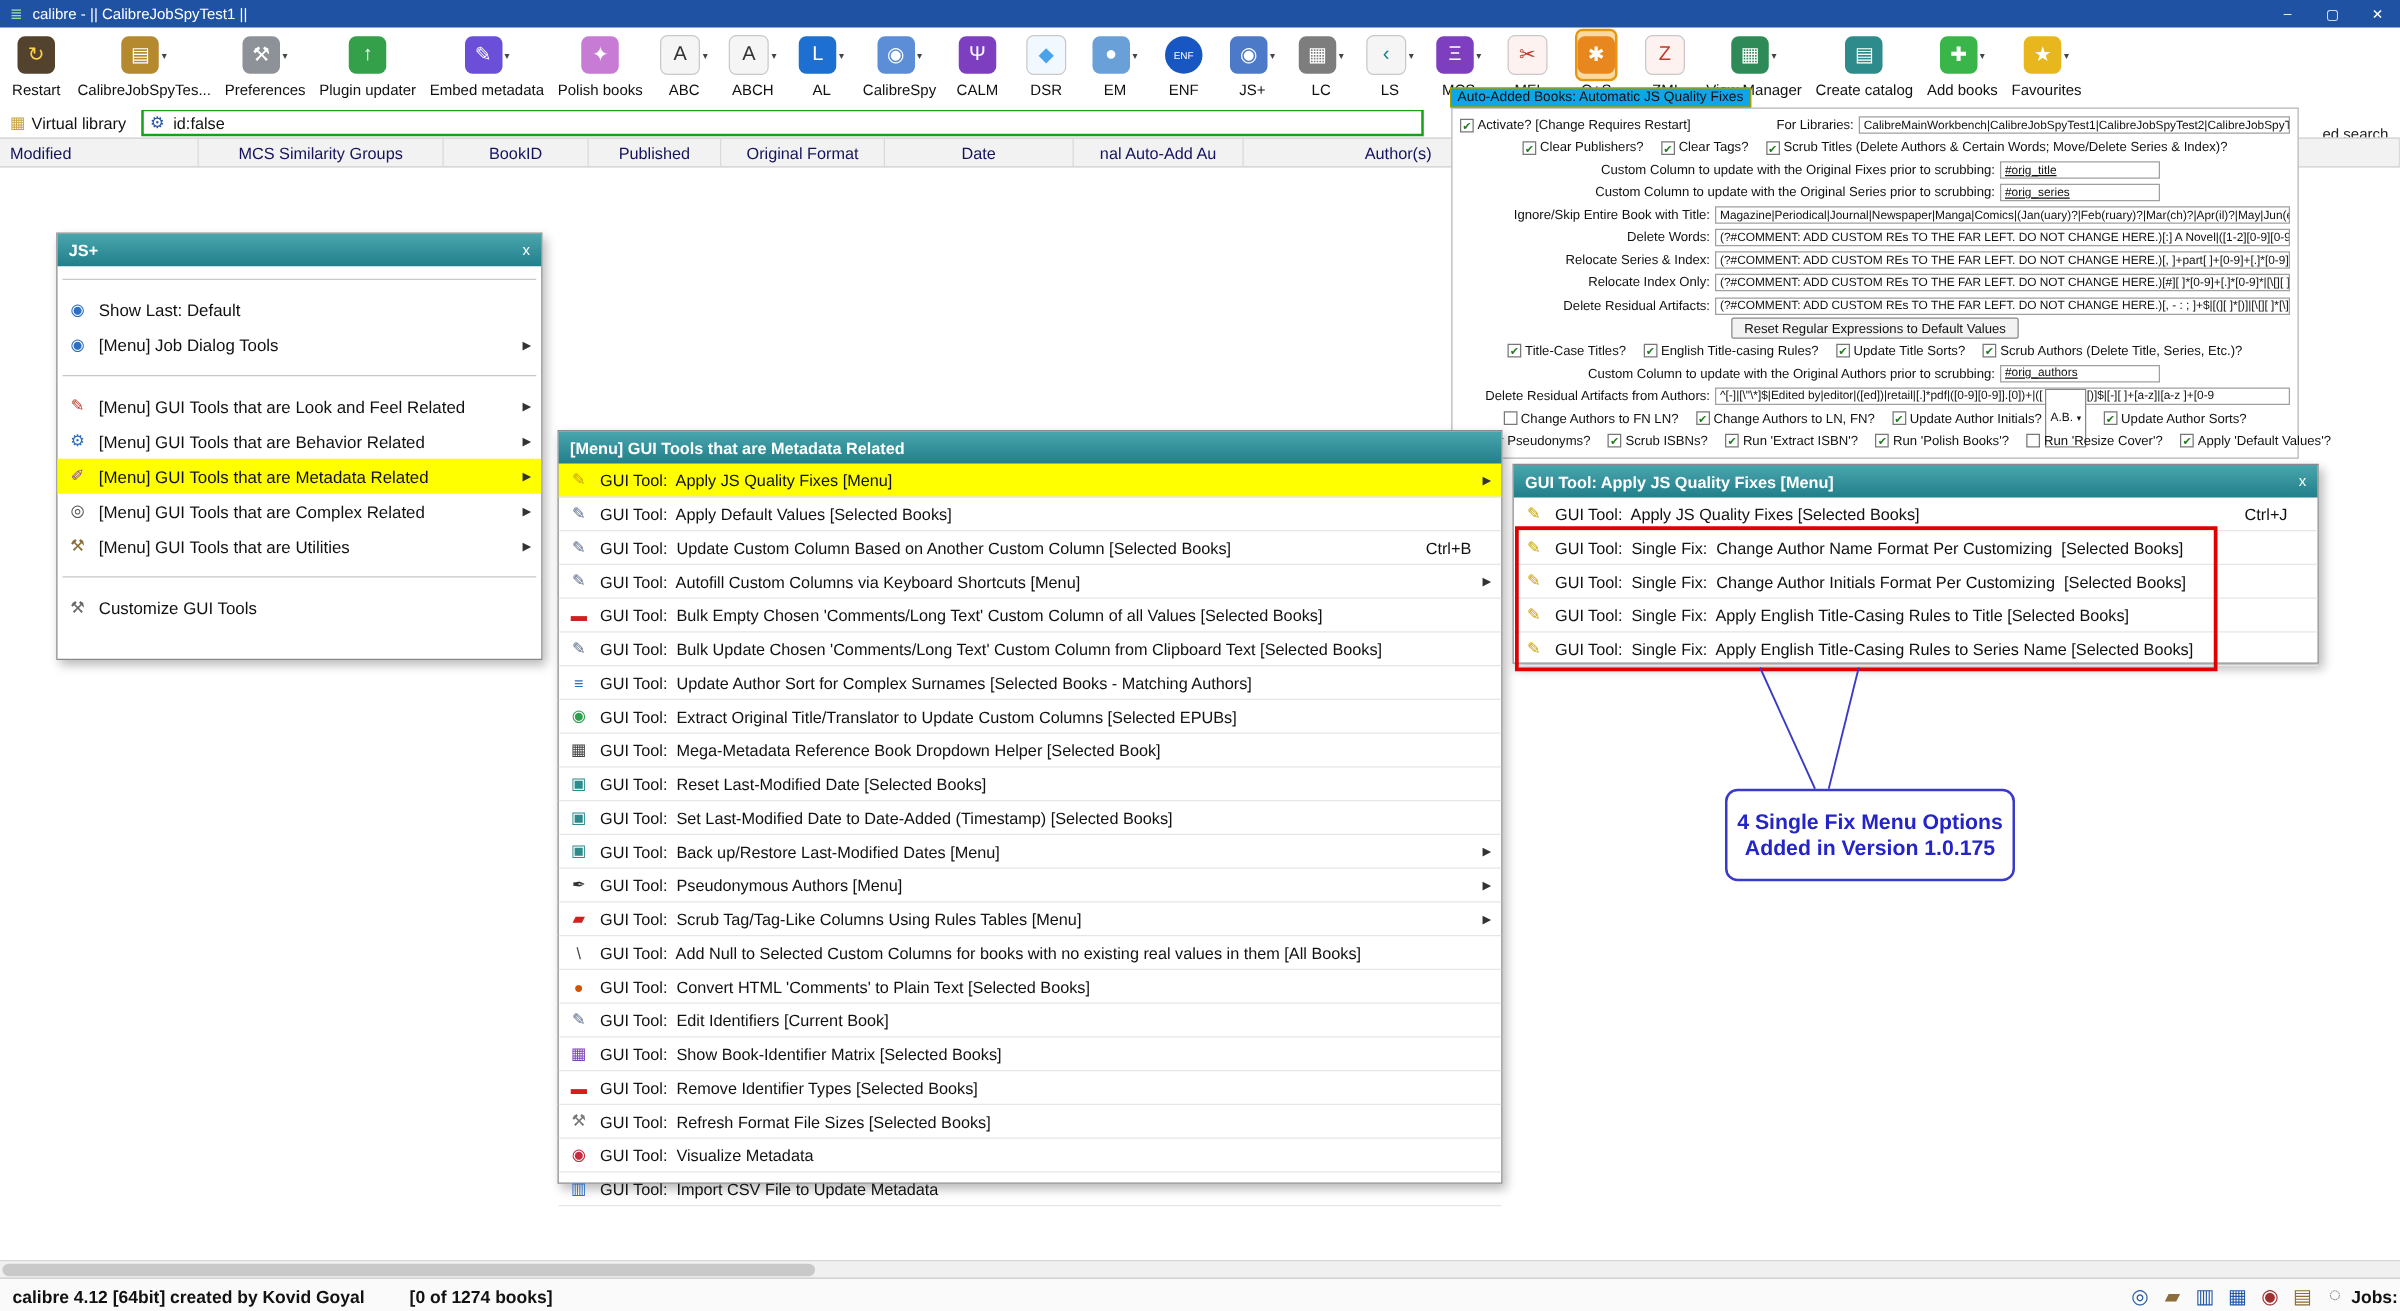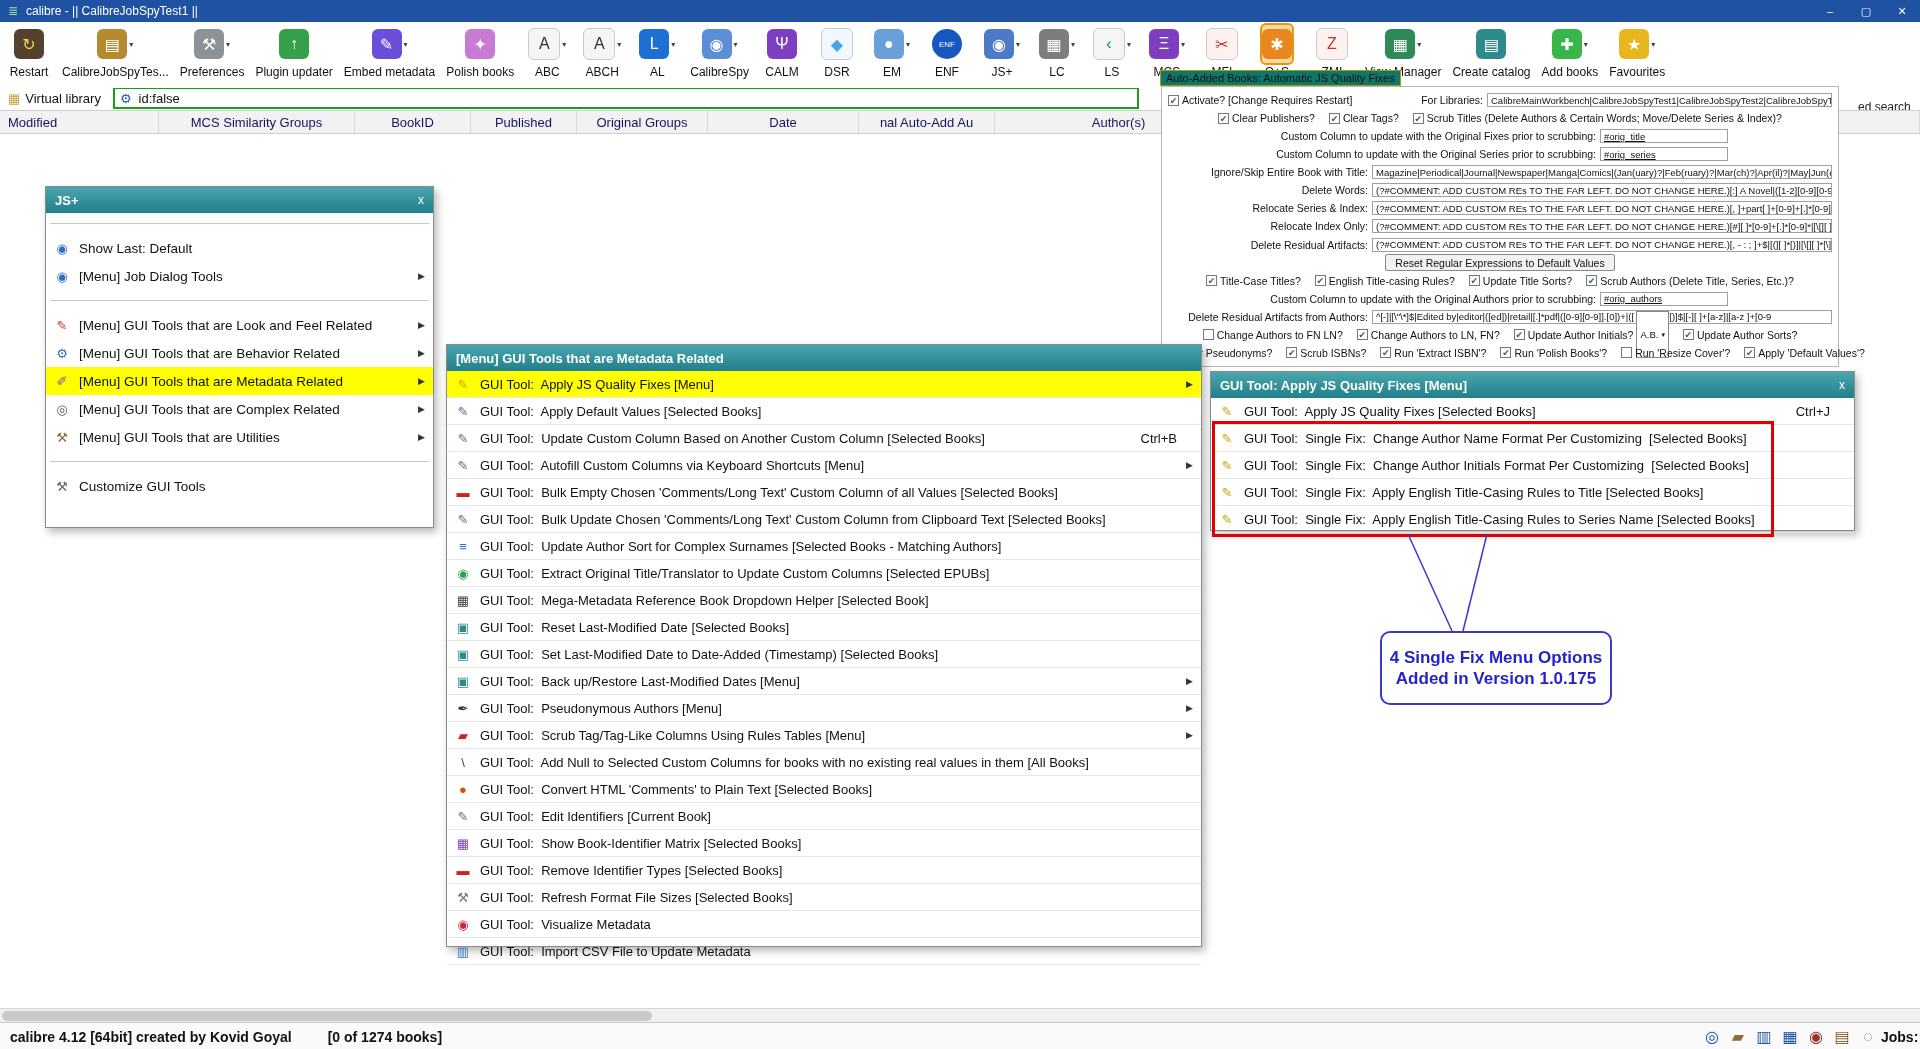--- a/index.html
+++ b/index.html
@@ -59,21 +59,21 @@
   .mi-label{margin-left:7px;}
   .mi-short{margin-left:auto;padding-right:16px;}
   .mi-arrow{font-size:9px;color:#333;margin-left:8px;}
   .mi-arrow.pushed{margin-left:auto;}
   .menu-item.hl{background:#ffff00;}
   .menu-sep{height:1px;background:#c8c8c8;margin:10px 4px;}
   #js-menu{left:45px;top:186px;width:387px;height:340px;z-index:6;}
   #metadata-menu{left:446px;top:344px;width:754px;height:601px;z-index:7;}
   #fixes-menu{left:1210px;top:371px;width:643px;height:158px;z-index:8;}
   
-  #tooltip{left:1160px;top:70px;background:#0f766e;border:1px solid #a5a000;font-size:11px;
+  #tooltip{left:1160px;top:70px;background:#0ea5e9;border:1px solid #a5a000;font-size:11px;
            padding:1px 5px;z-index:11;white-space:nowrap;}
   #settings{left:1161px;top:86px;width:678px;height:281px;background:#fff;border:1px solid #b5b5b5;
             font-size:10.5px;padding:5px 6px;display:flex;flex-direction:column;
             justify-content:space-between;z-index:5;box-sizing:border-box;}
   .srow{display:flex;align-items:center;gap:4px;height:16px;}
   .srow.center{justify-content:center;gap:14px;}
   .cb{width:11px;height:11px;border:1px solid #777;font-size:9px;line-height:11px;text-align:center;
       color:#1e7a1e;background:#fff;display:inline-block;flex:none;box-sizing:border-box;}
   .cb-pair{display:inline-flex;align-items:center;gap:3px;white-space:nowrap;}
   .sinput{border:1px solid #a0a0a0;height:14px;font-size:9.5px;padding:0 3px;display:flex;
@@ -295,21 +295,21 @@
     <div class="hcell" style="width: 195px;">
       <span>MCS Similarity Groups</span>
     </div>
     <div class="hcell" style="width: 115px;">
       <span>BookID</span>
     </div>
     <div class="hcell" style="width: 105px;">
       <span>Published</span>
     </div>
     <div class="hcell" style="width: 130px;">
-      <span>Original Groups</span>
+      <span>Original Format</span>
     </div>
     <div class="hcell" style="width: 150px;">
       <span>Date</span>
     </div>
     <div class="hcell" style="width: 135px;">
       <span>nal Auto-Add Au</span>
     </div>
     <div class="hcell" style="width: 270px;">
       <span>Author(s)</span>
       <span class="hsort">▲</span>

